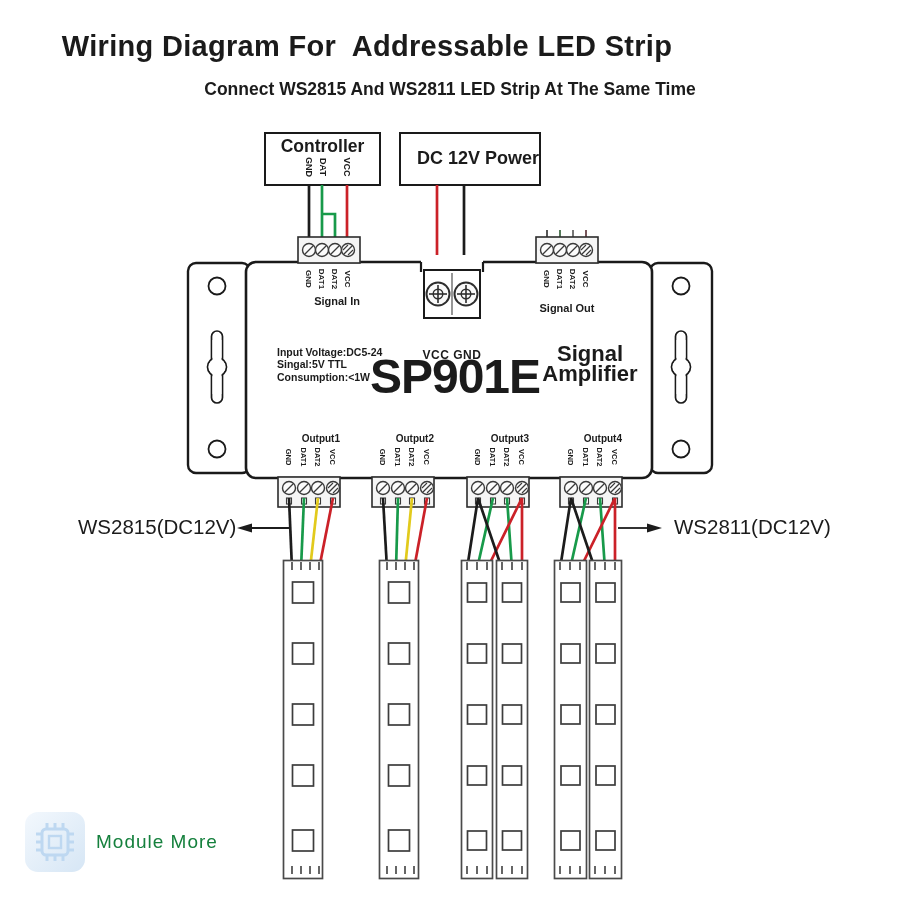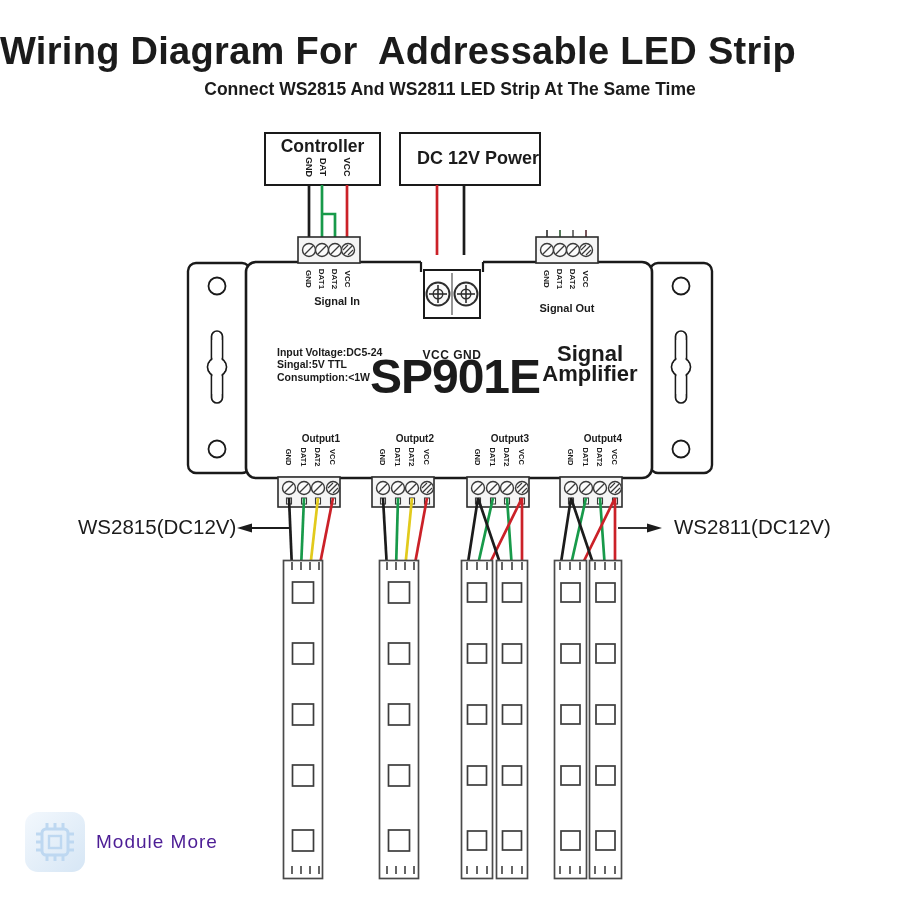--- a/index.html
+++ b/index.html
@@ -1,34 +1,34 @@
 <!DOCTYPE html>
 <html style="--wire-black: #1c1c1c; --wire-green: #189a4a; --wire-red: #cb2128; --wire-yellow: #e2ca1c; --outline: #1a1a1a; --watermark-blue: #bed8f1;"><head>
 <meta charset="utf-8">
 <style>
   html,body{margin:0;padding:0;background:#fff;}
   body{width:900px;height:900px;position:relative;overflow:hidden;
        font-family:"Liberation Sans",sans-serif;color:#1b1b1b;}
   #shapes{position:absolute;left:0;top:0;width:900px;height:900px;}
   .abs{position:absolute;}
   .ctr{text-align:center;font-weight:bold;}
-  .title{left:0;top:30px;width:734px;font-size:38px;font-weight:bold;white-space:pre;letter-spacing:.3px;}
+  .title{left:0;top:30px;width:734px;font-size:29px;font-weight:bold;white-space:pre;letter-spacing:.3px;}
   .subtitle{left:0;top:79px;width:900px;font-size:17.5px;}
   .boxlabel{font-size:17.5px;}
   .vlabel{position:absolute;width:30px;height:12px;display:flex;align-items:center;justify-content:center;
           transform:rotate(90deg);font-size:8px;font-weight:bold;white-space:nowrap;letter-spacing:0;}
   .vlabel.big{font-size:9px;width:28px;}
   .pinrow-title{font-size:11px;font-weight:bold;}
   .specs{left:277px;top:346px;font-size:10.5px;font-weight:bold;line-height:12.4px;letter-spacing:0;}
   .model{left:330px;top:349px;width:250px;font-size:48px;font-weight:bold;letter-spacing:-1px;}
   .ampname{left:528px;top:344px;width:124px;font-size:22px;font-weight:bold;line-height:19.5px;}
   .vccgnd{left:402px;top:320px;width:100px;font-size:12px;font-weight:bold;letter-spacing:.5px;margin-top:28px;}
   .outlabel{width:62px;top:433px;font-size:10px;font-weight:bold;text-align:right;}
   .striplabel{font-size:20.5px;}
-  .wm-text{left:96px;top:831px;font-size:19px;color:#4c1d95;letter-spacing:1px;}
+  .wm-text{left:96px;top:831px;font-size:19px;color:#15803d;letter-spacing:1px;}
   .wire{fill:none;stroke-width:2.7;}
   .w-black{stroke:var(--wire-black,#1c1c1c);}
   .w-green{stroke:var(--wire-green,#189a4a);}
   .w-red{stroke:var(--wire-red,#cb2128);}
   .w-yellow{stroke:var(--wire-yellow,#e2ca1c);}
   .outline{stroke:#1a1a1a;fill:#fff;}
   .blk{fill:#f5f5f5;stroke:#2c2c2c;stroke-width:1.6;}
 </style>
 </head>
 <body>

